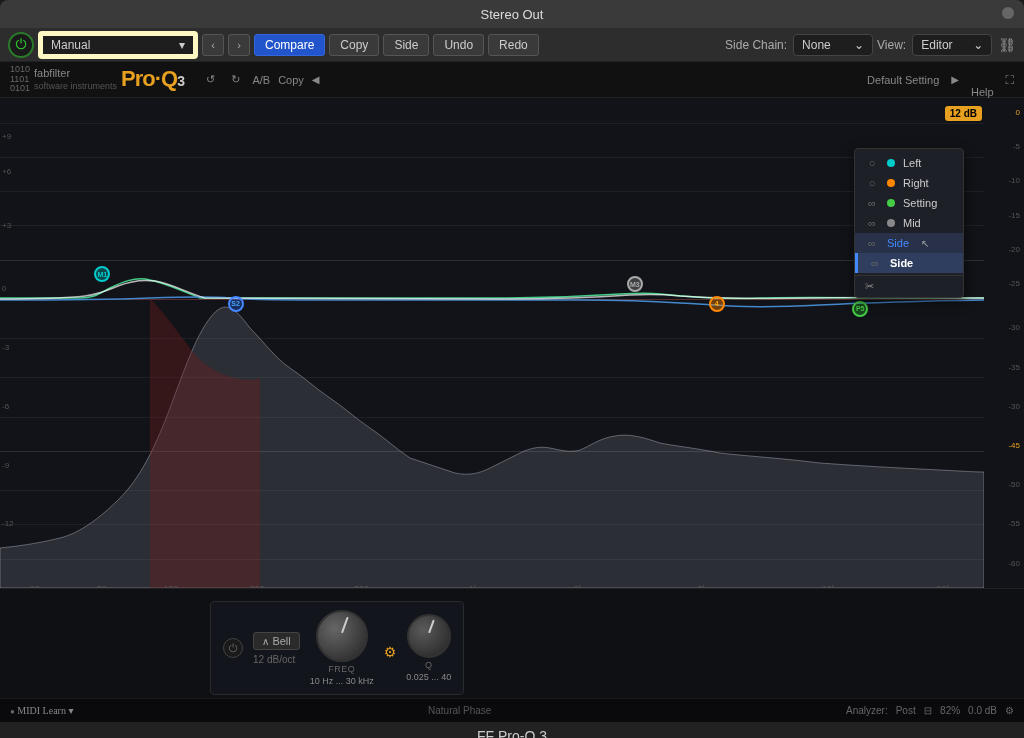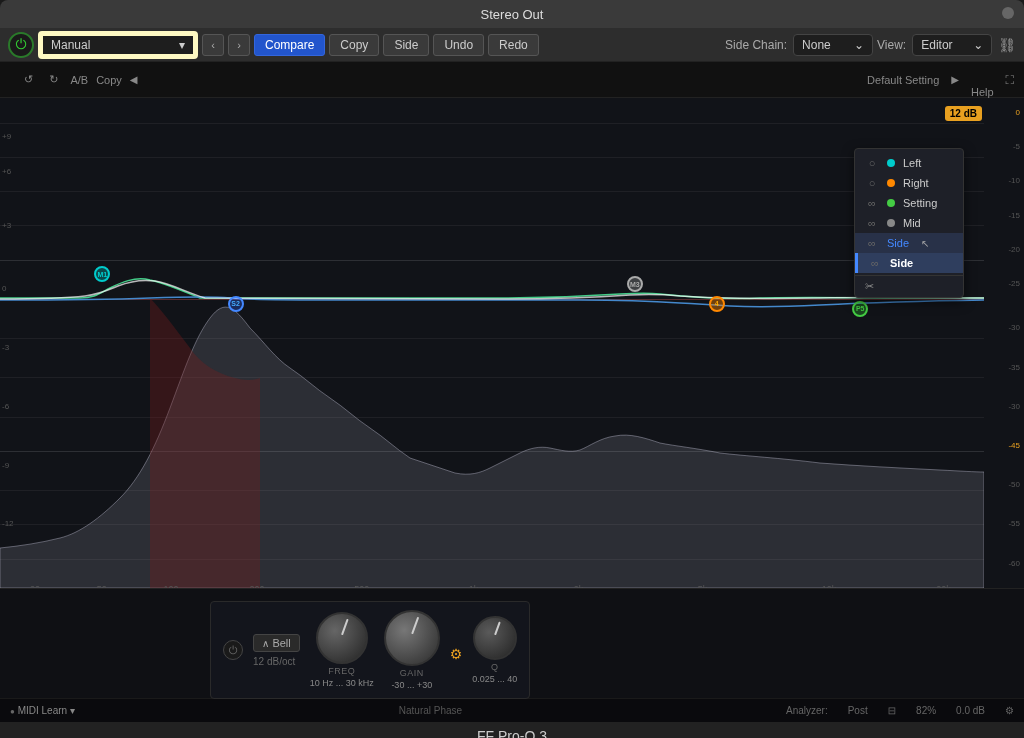--- a/index.html
+++ b/index.html
@@ -391,23 +391,23 @@
       height: 24px;
       background: #0a0a0d;
       display: flex;
       align-items: center;
       padding: 0 10px;
       font-size: 10px;
       color: #666;
       border-top: 1px solid #1a1a1a;
       gap: 8px;
     }
-    .midi-learn { color: #888; cursor: pointer; }
+    .midi-learn { color: #888; cursor: pointer; font-family: Liberation Serif, serif; }
     .status-center { flex: 1; text-align: center; color: #555; }
-    .status-right { display: flex; gap: 20px; align-items: flex-end; }
+    .status-right { display: flex; gap: 8px; align-items: flex-end; }
 
     
     .app-label-bar {
       height: 28px;
       background: #222;
       display: flex;
       align-items: center;
       justify-content: center;
       font-size: 14px;
       color: #ccc;
@@ -480,20 +480,33 @@
     <span>View:</span>
     <div class="view-dropdown">
       <span>Editor</span>
       <span>⌄</span>
     </div>
     <span class="link-icon">⛓</span>
   </div>
 </div>
 
 <div class="plugin-header">
+  <div class="logo-area">
+    <div style="font-size:9px;color:#666;line-height:1.1;">
+      <div>1010</div>
+        <div>1101</div>
+        <div>0101</div>
+    </div>
+    <div>
+      <div class="logo-text">fabfilter<br><span style="font-size:9px;color:#555;">software instruments</span></div>
+    </div>
+    <div class="proq-logo">
+      Pro·Q<span>3</span>
+    </div>
+  </div>
 
   <div class="plugin-header-controls">
     <span class="hdr-btn">↺</span>
     <span class="hdr-btn">↻</span>
     <span class="hdr-ab">A/B</span>
     <span class="hdr-copy">Copy</span>
     <span class="hdr-triangle">◀</span>
   </div>
 
   <div class="plugin-header-right">
@@ -693,26 +706,20 @@
       <div class="band-slope">12 dB/oct</div>
     </div>
 
     <div class="knob-group">
       <div class="knob large" style="background:radial-gradient(circle at 35% 35%, #666, #222);">
       </div>
       <div class="knob-label">FREQ</div>
       <div class="knob-value">10 Hz ... 30 kHz</div>
     </div>
 
-    <div class="knob-group">
-      <div class="knob large" style="background:radial-gradient(circle at 35% 35%, #777, #2a2a2a);width:56px;height:56px;">
-      </div>
-      <div class="knob-label">GAIN</div>
-      <div class="knob-value">-30 ... +30</div>
-    </div>
 
     <div style="display:flex;align-items:flex-start;padding-top:8px;">
       <span class="gear-icon">⚙</span>
     </div>
 
     <div class="knob-group">
       <div class="knob medium" style="background:radial-gradient(circle at 35% 35%, #5a5a5a, #222);">
       </div>
       <div class="knob-label">Q</div>
       <div class="knob-value">0.025 ... 40</div>

